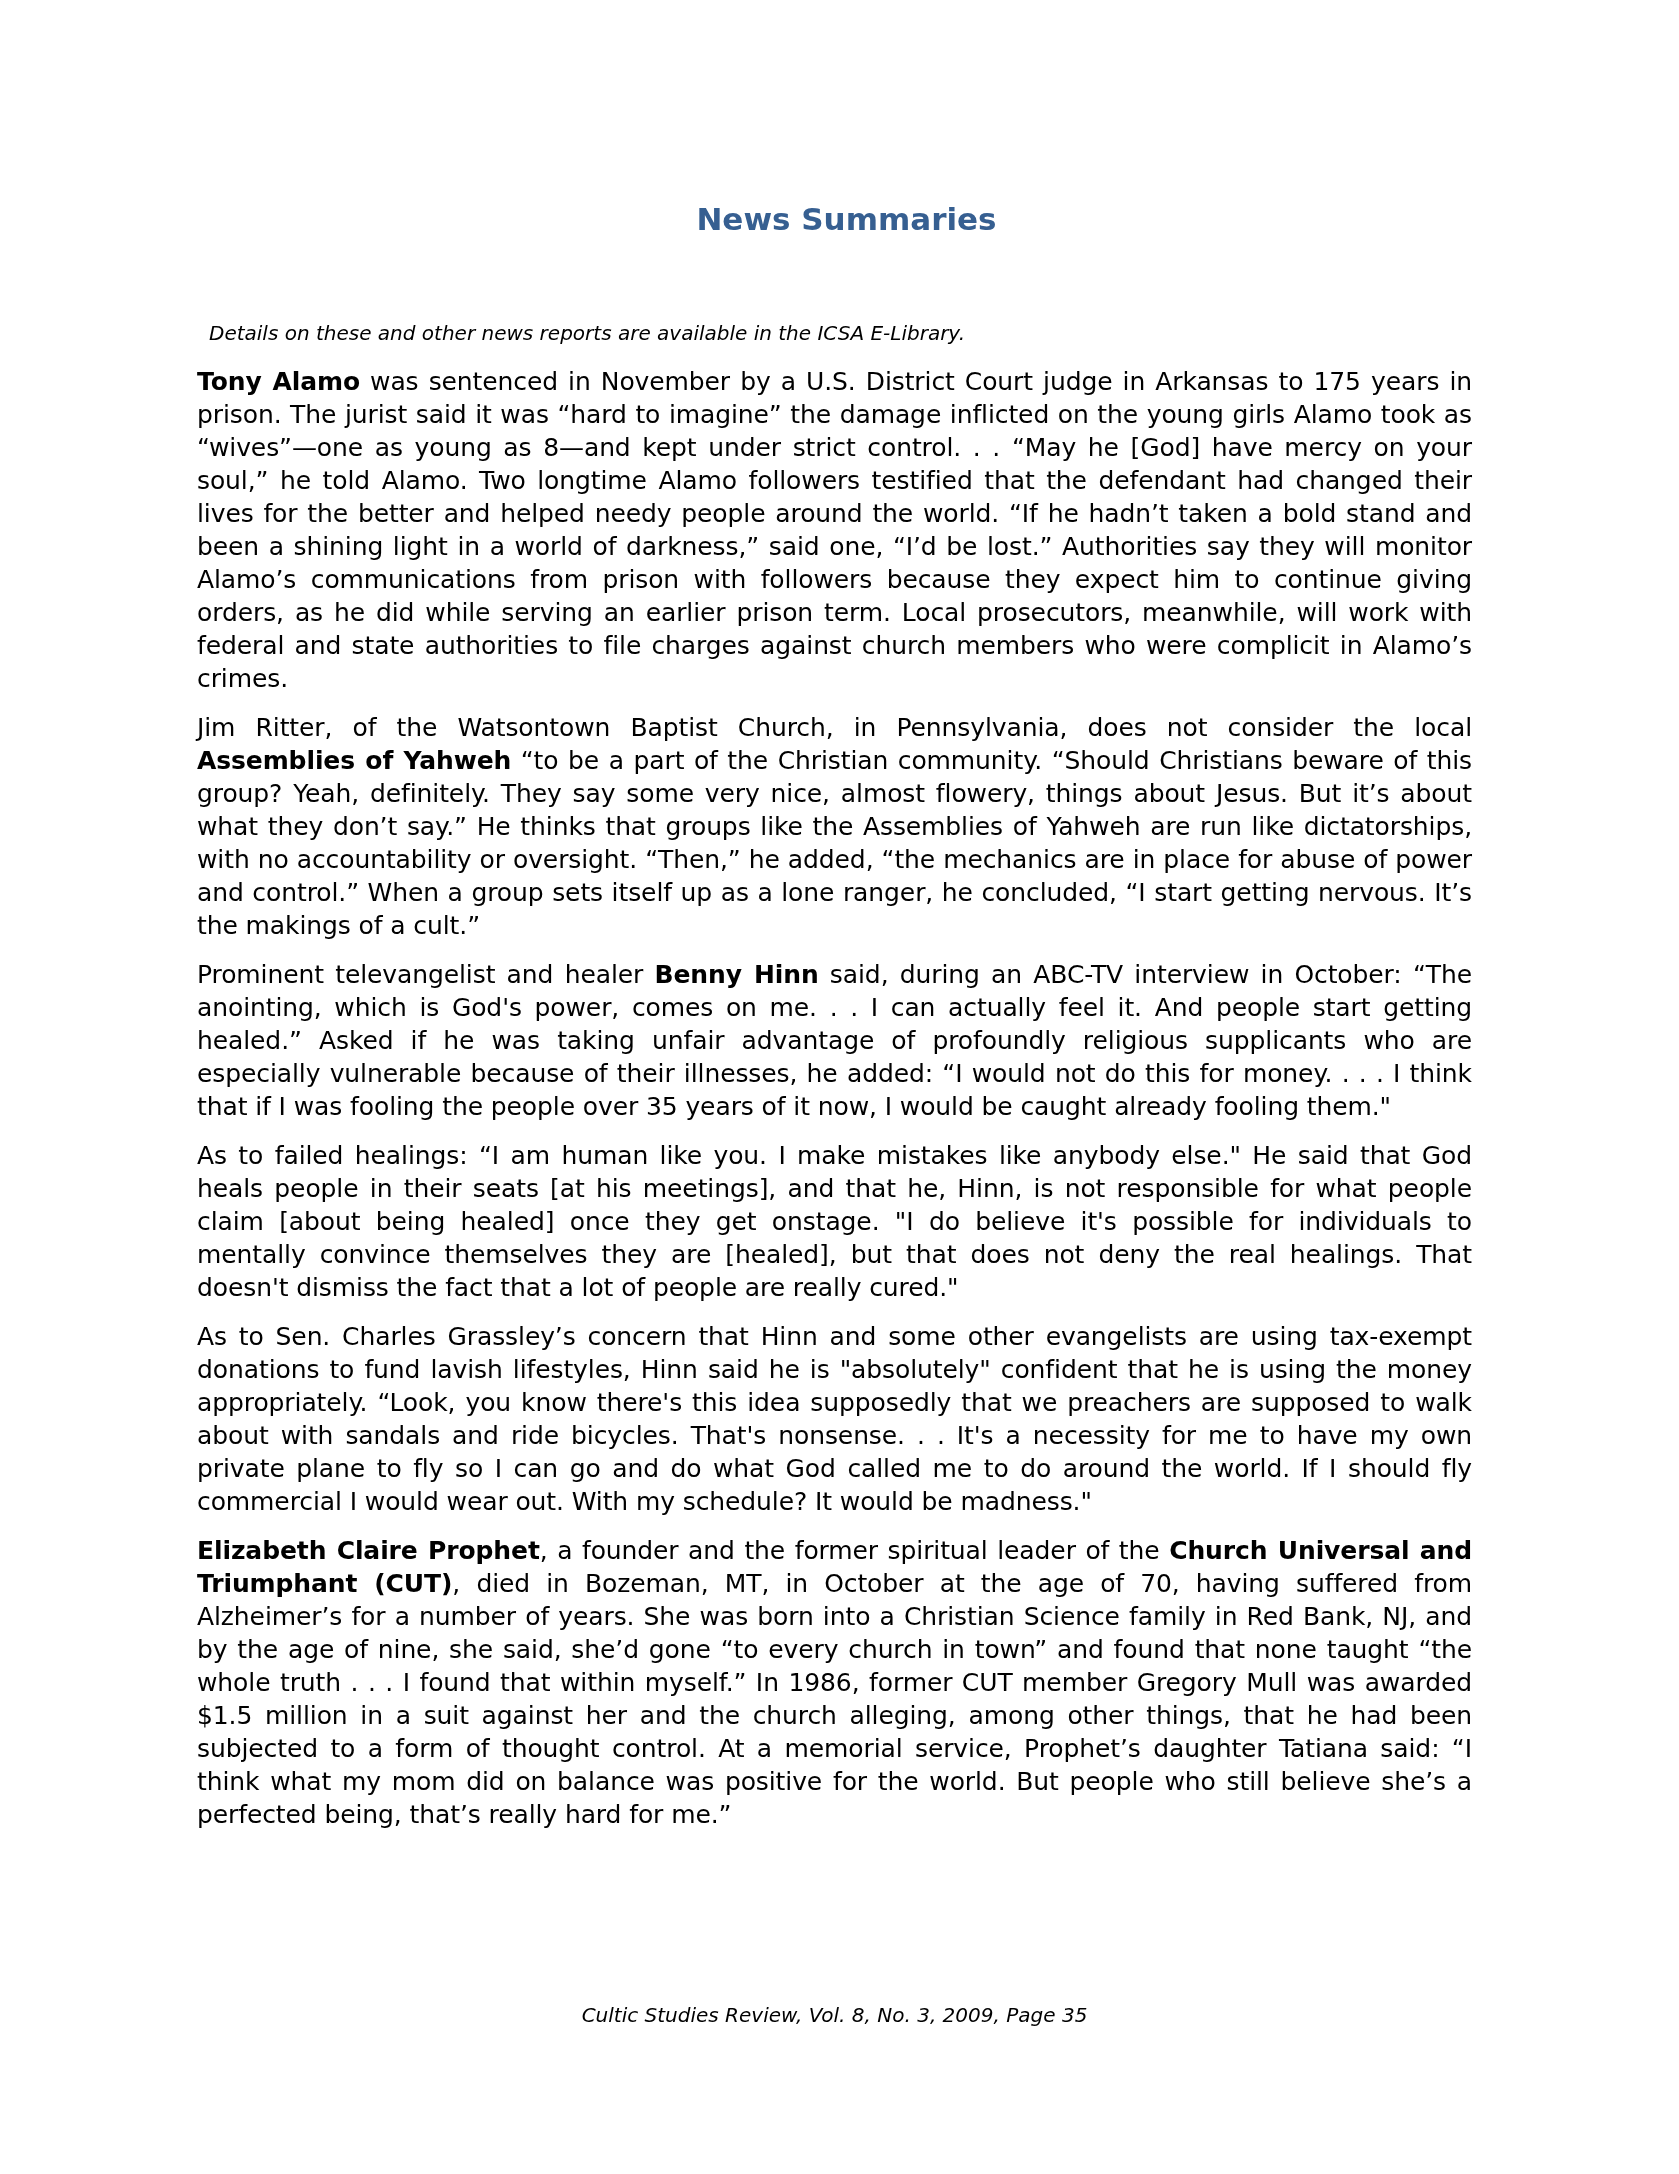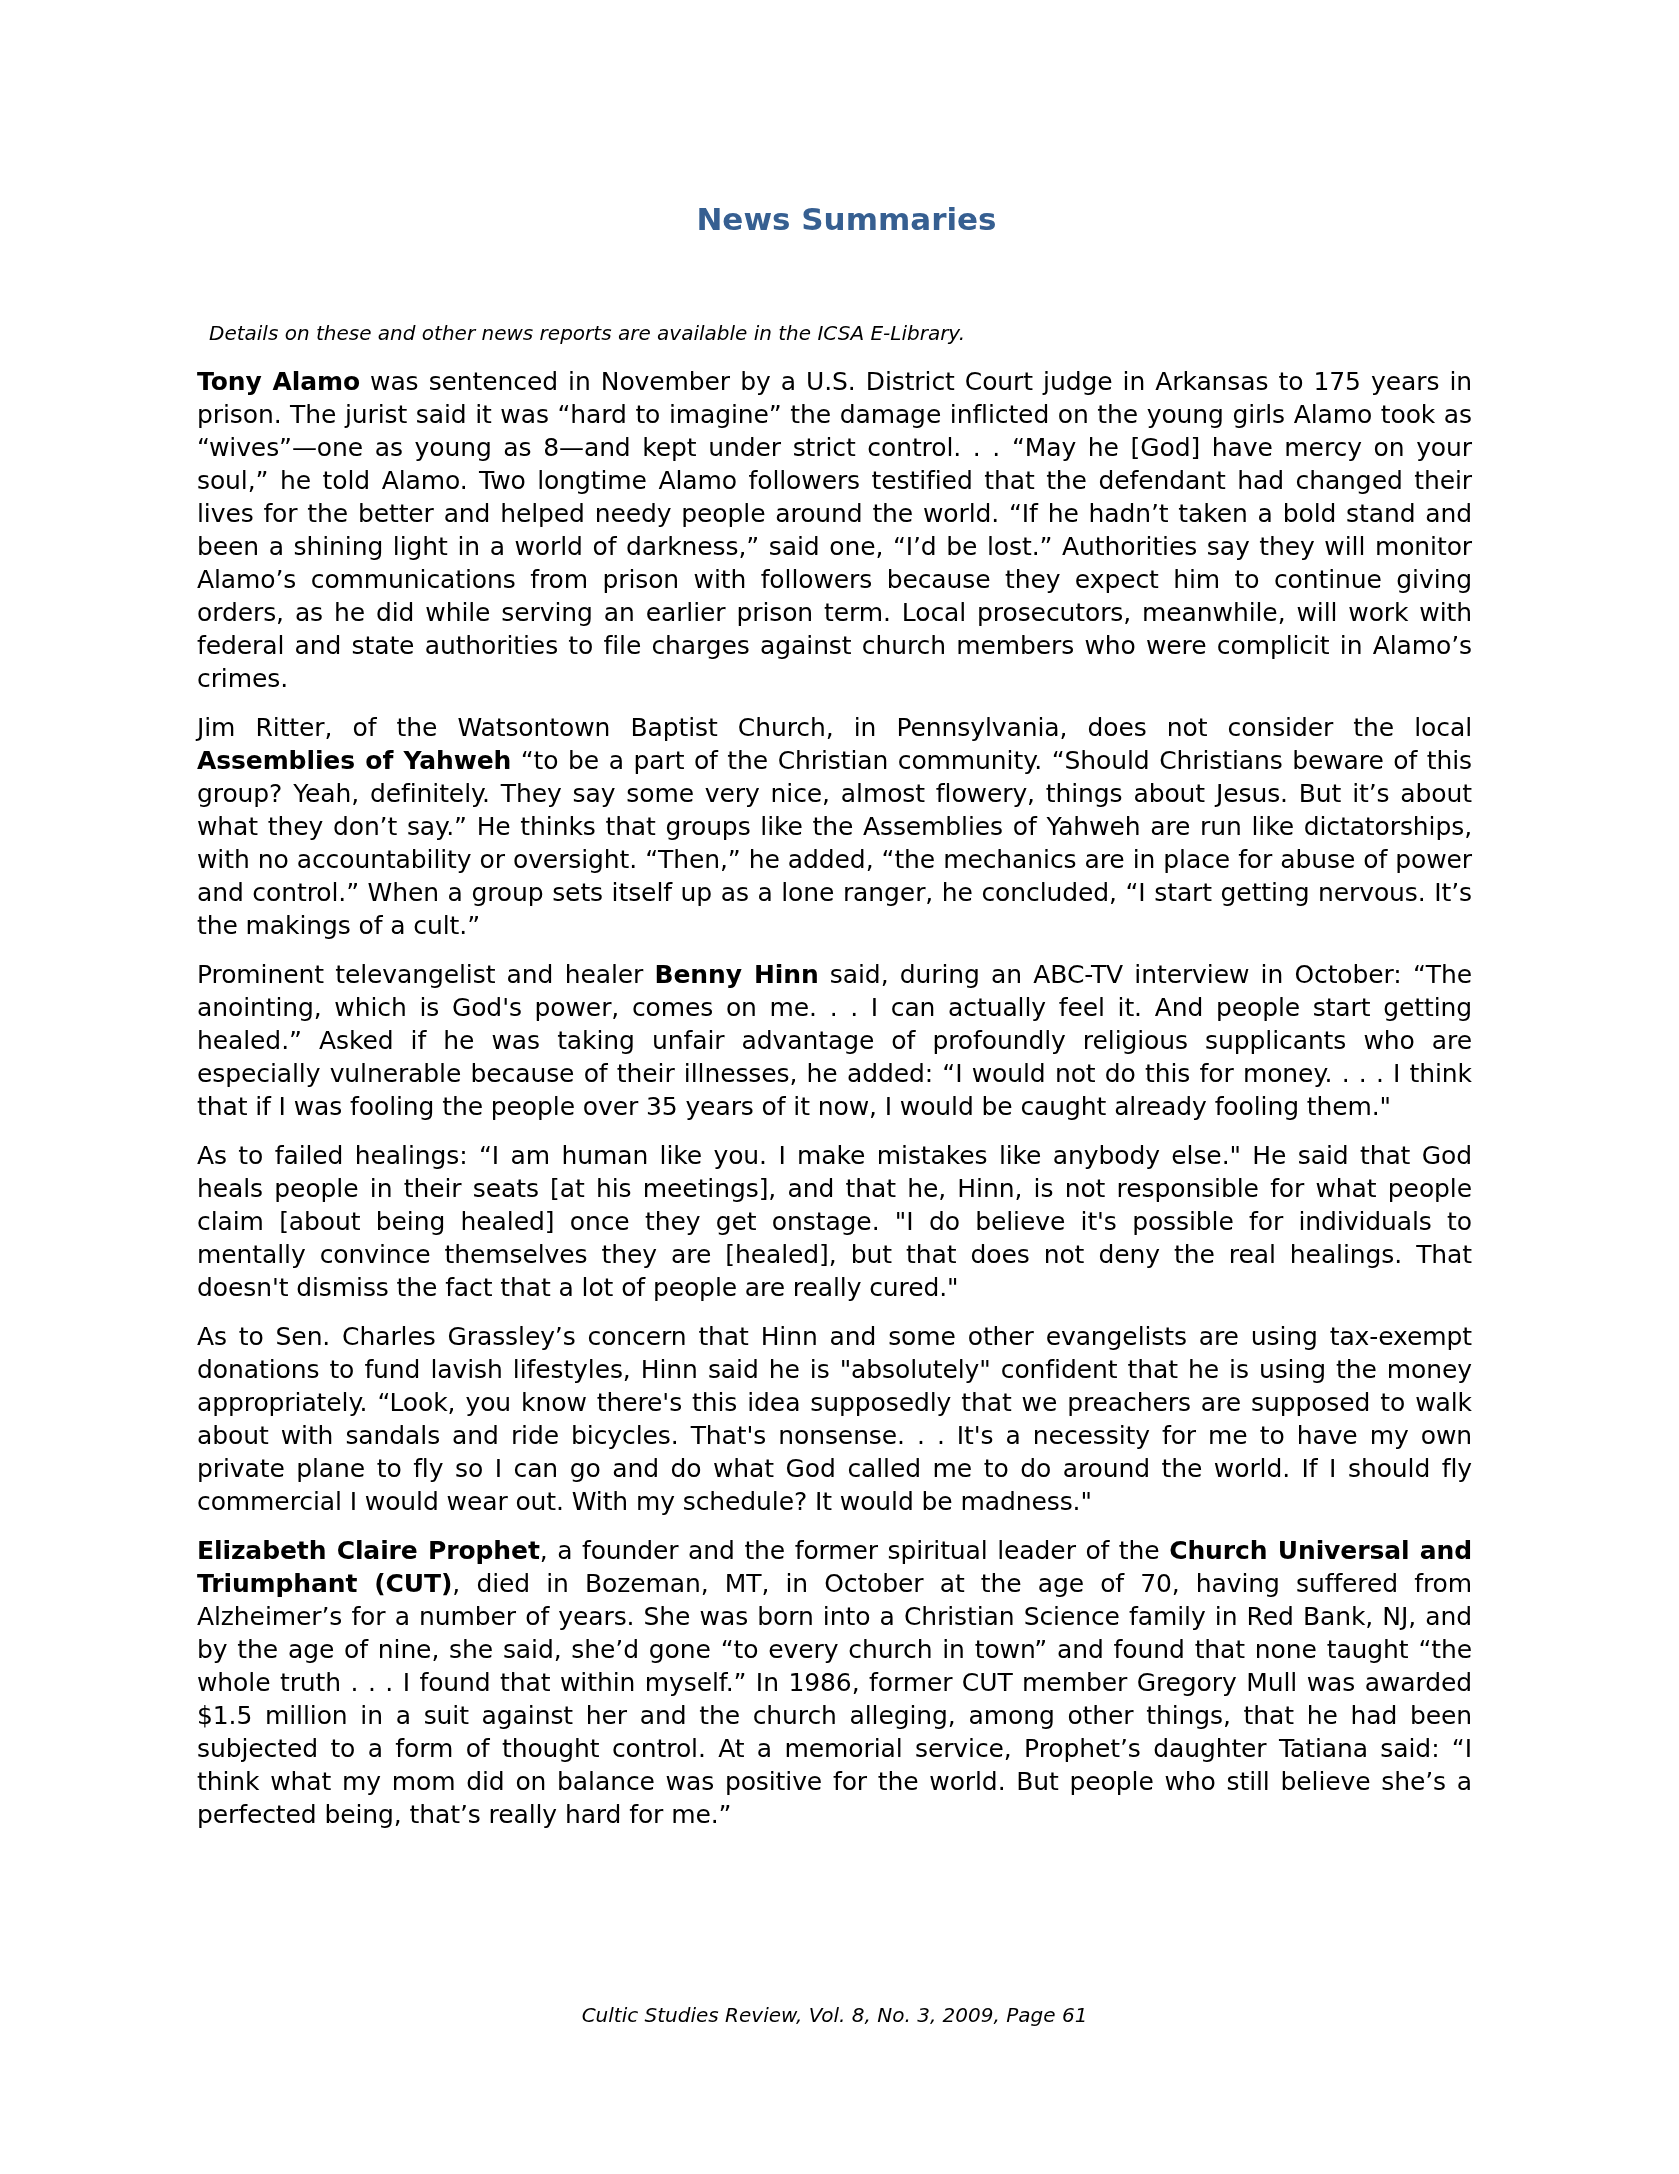--- a/index.html
+++ b/index.html
@@ -92,15 +92,15 @@
       <span>As to failed healings: “I am human like you. I make mistakes like anybody else." He said that God heals people in their seats [at his meetings], and that he, Hinn, is not responsible for what people claim [about being healed] once they get onstage. "I do believe it's possible for individuals to mentally convince themselves they are [healed], but that does not deny the real healings. That doesn't dismiss the fact that a lot of people are really cured."</span>
     </p>
     <p class="para">
       <span>As to Sen. Charles Grassley’s concern that Hinn and some other evangelists are using tax-exempt donations to fund lavish lifestyles, Hinn said he is "absolutely" confident that he is using the money appropriately. “Look, you know there's this idea supposedly that we preachers are supposed to walk about with sandals and ride bicycles. That's nonsense. . . It's a necessity for me to have my own private plane to fly so I can go and do what God called me to do around the world. If I should fly commercial I would wear out. With my schedule? It would be madness."</span>
     </p>
     <p class="para">
       <b>Elizabeth Claire Prophet</b><span>, a founder and the former spiritual leader of the </span><b>Church Universal and Triumphant (CUT)</b><span>, died in Bozeman, MT, in October at the age of 70, having suffered from Alzheimer’s for a number of years. She was born into a Christian Science family in Red Bank, NJ, and by the age of nine, she said, she’d gone “to every church in town” and found that none taught “the whole truth . . . I found that within myself.” In 1986, former CUT member Gregory Mull was awarded $1.5 million in a suit against her and the church alleging, among other things, that he had been subjected to a form of thought control. At a memorial service, Prophet’s daughter Tatiana said: “I think what my mom did on balance was positive for the world. But people who still believe she’s a perfected being, that’s really hard for me.”</span>
     </p>
   </div>
 
-  <p class="footer">Cultic Studies Review, Vol. 8, No. 3, 2009, Page 61</p>
+  <p class="footer">Cultic Studies Review, Vol. 8, No. 3, 2009, Page 35</p>
 </div>
 
 
 </body></html>

